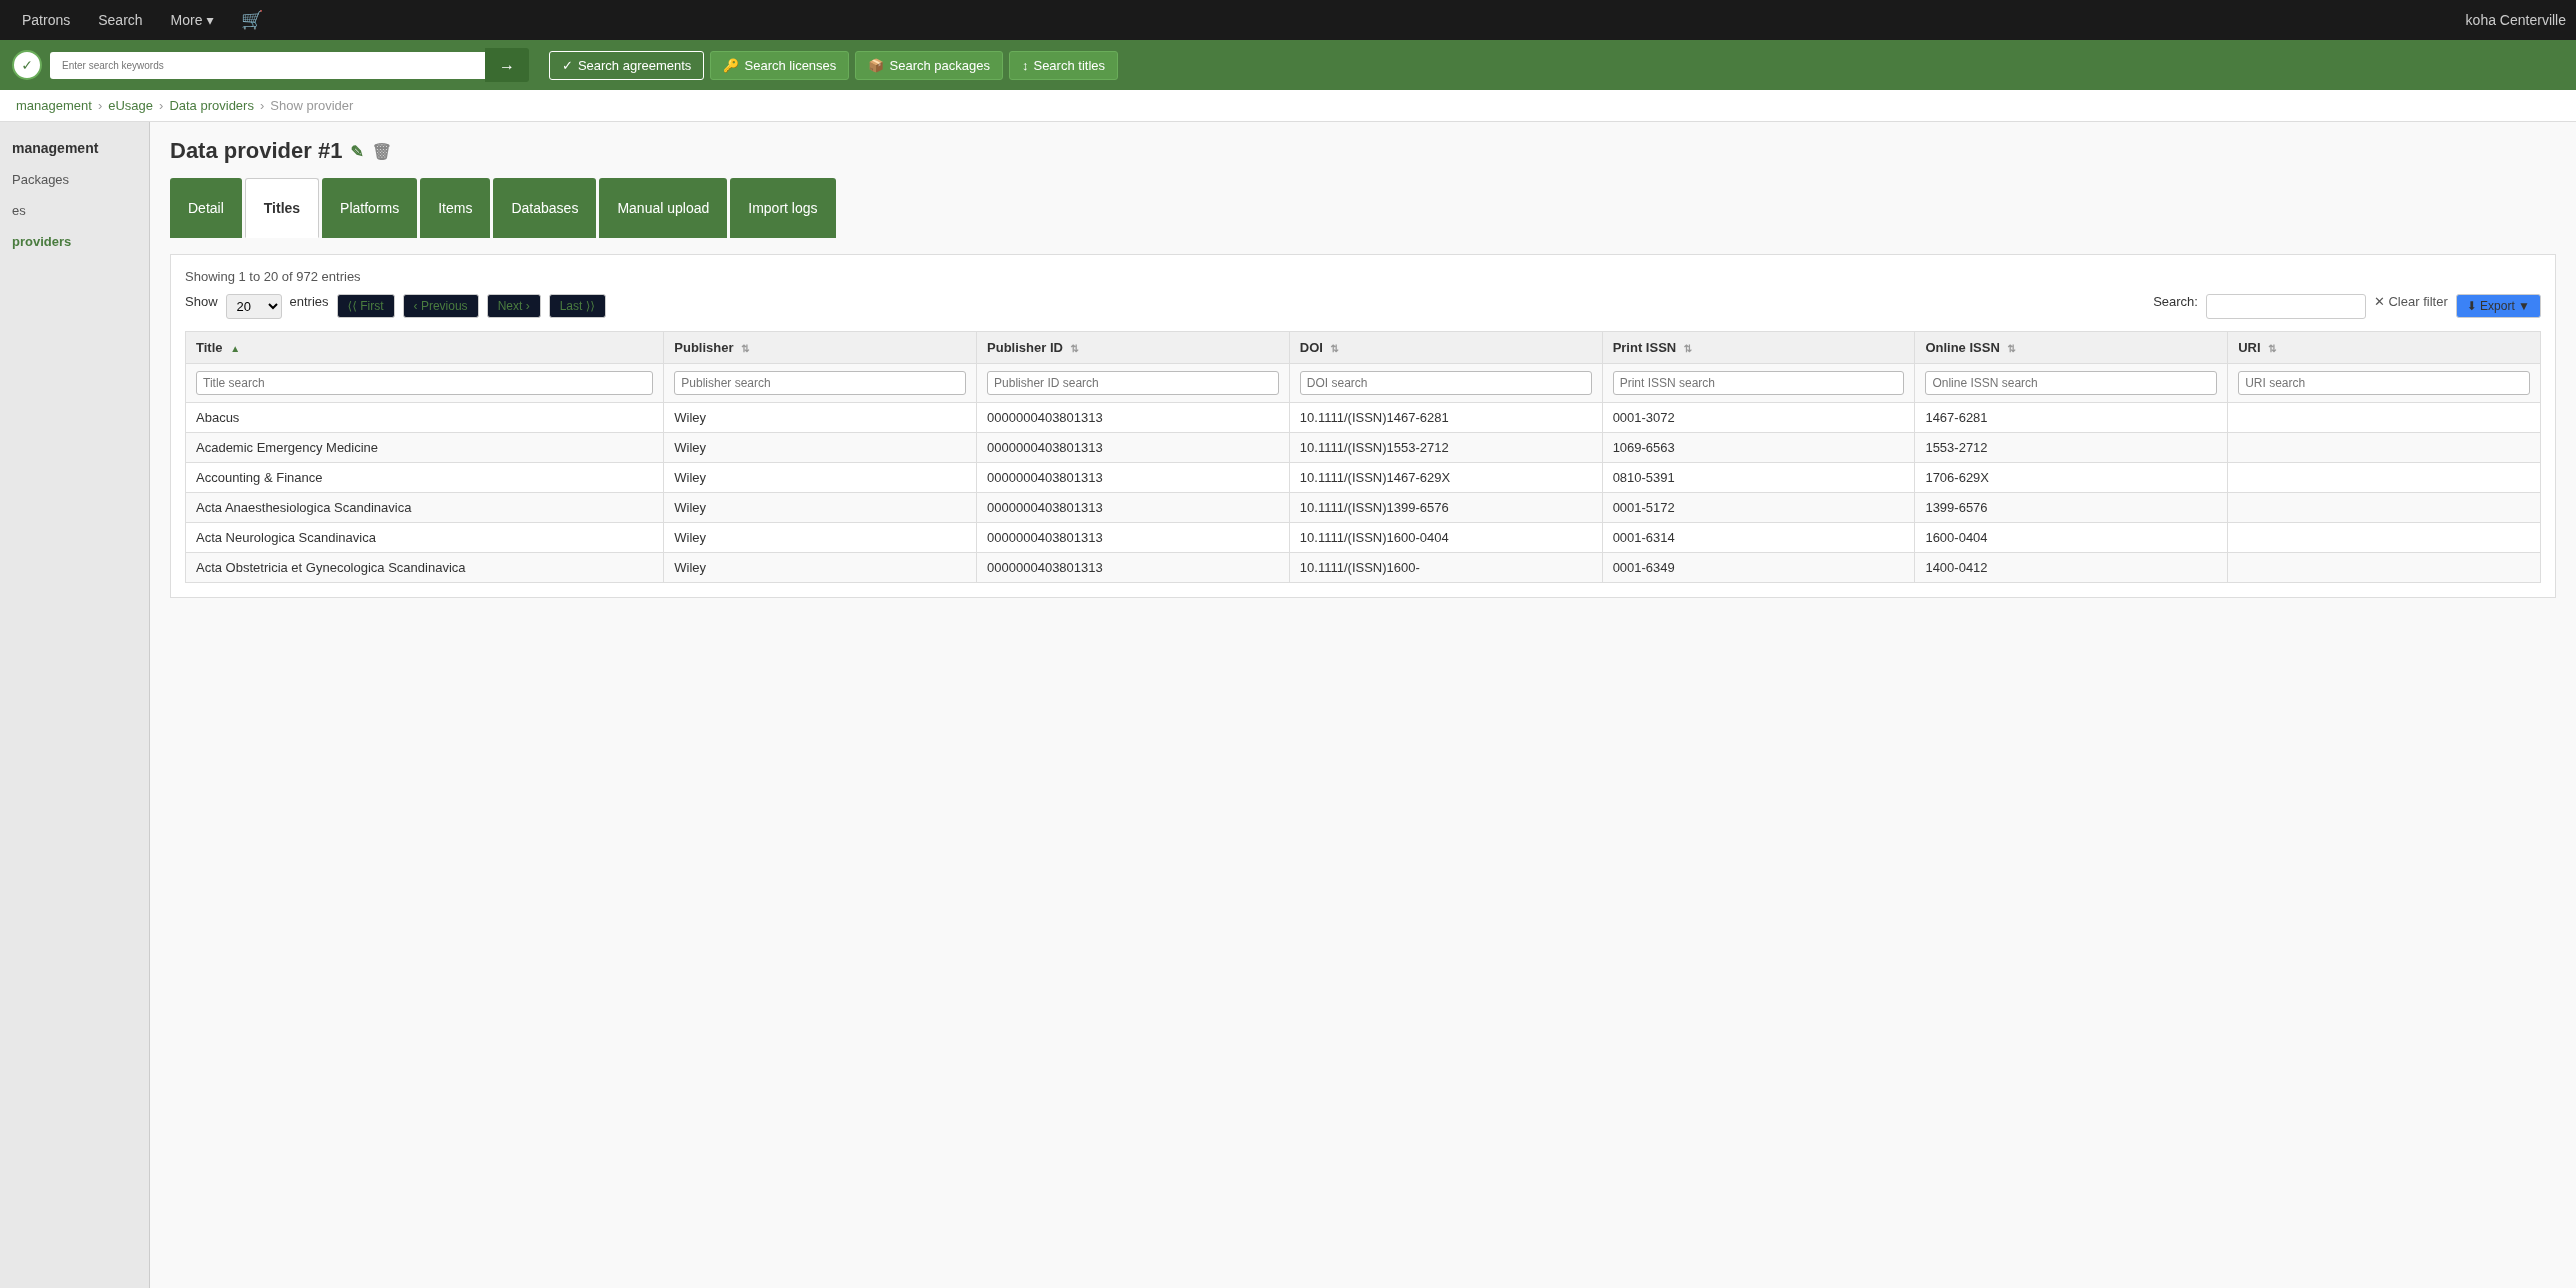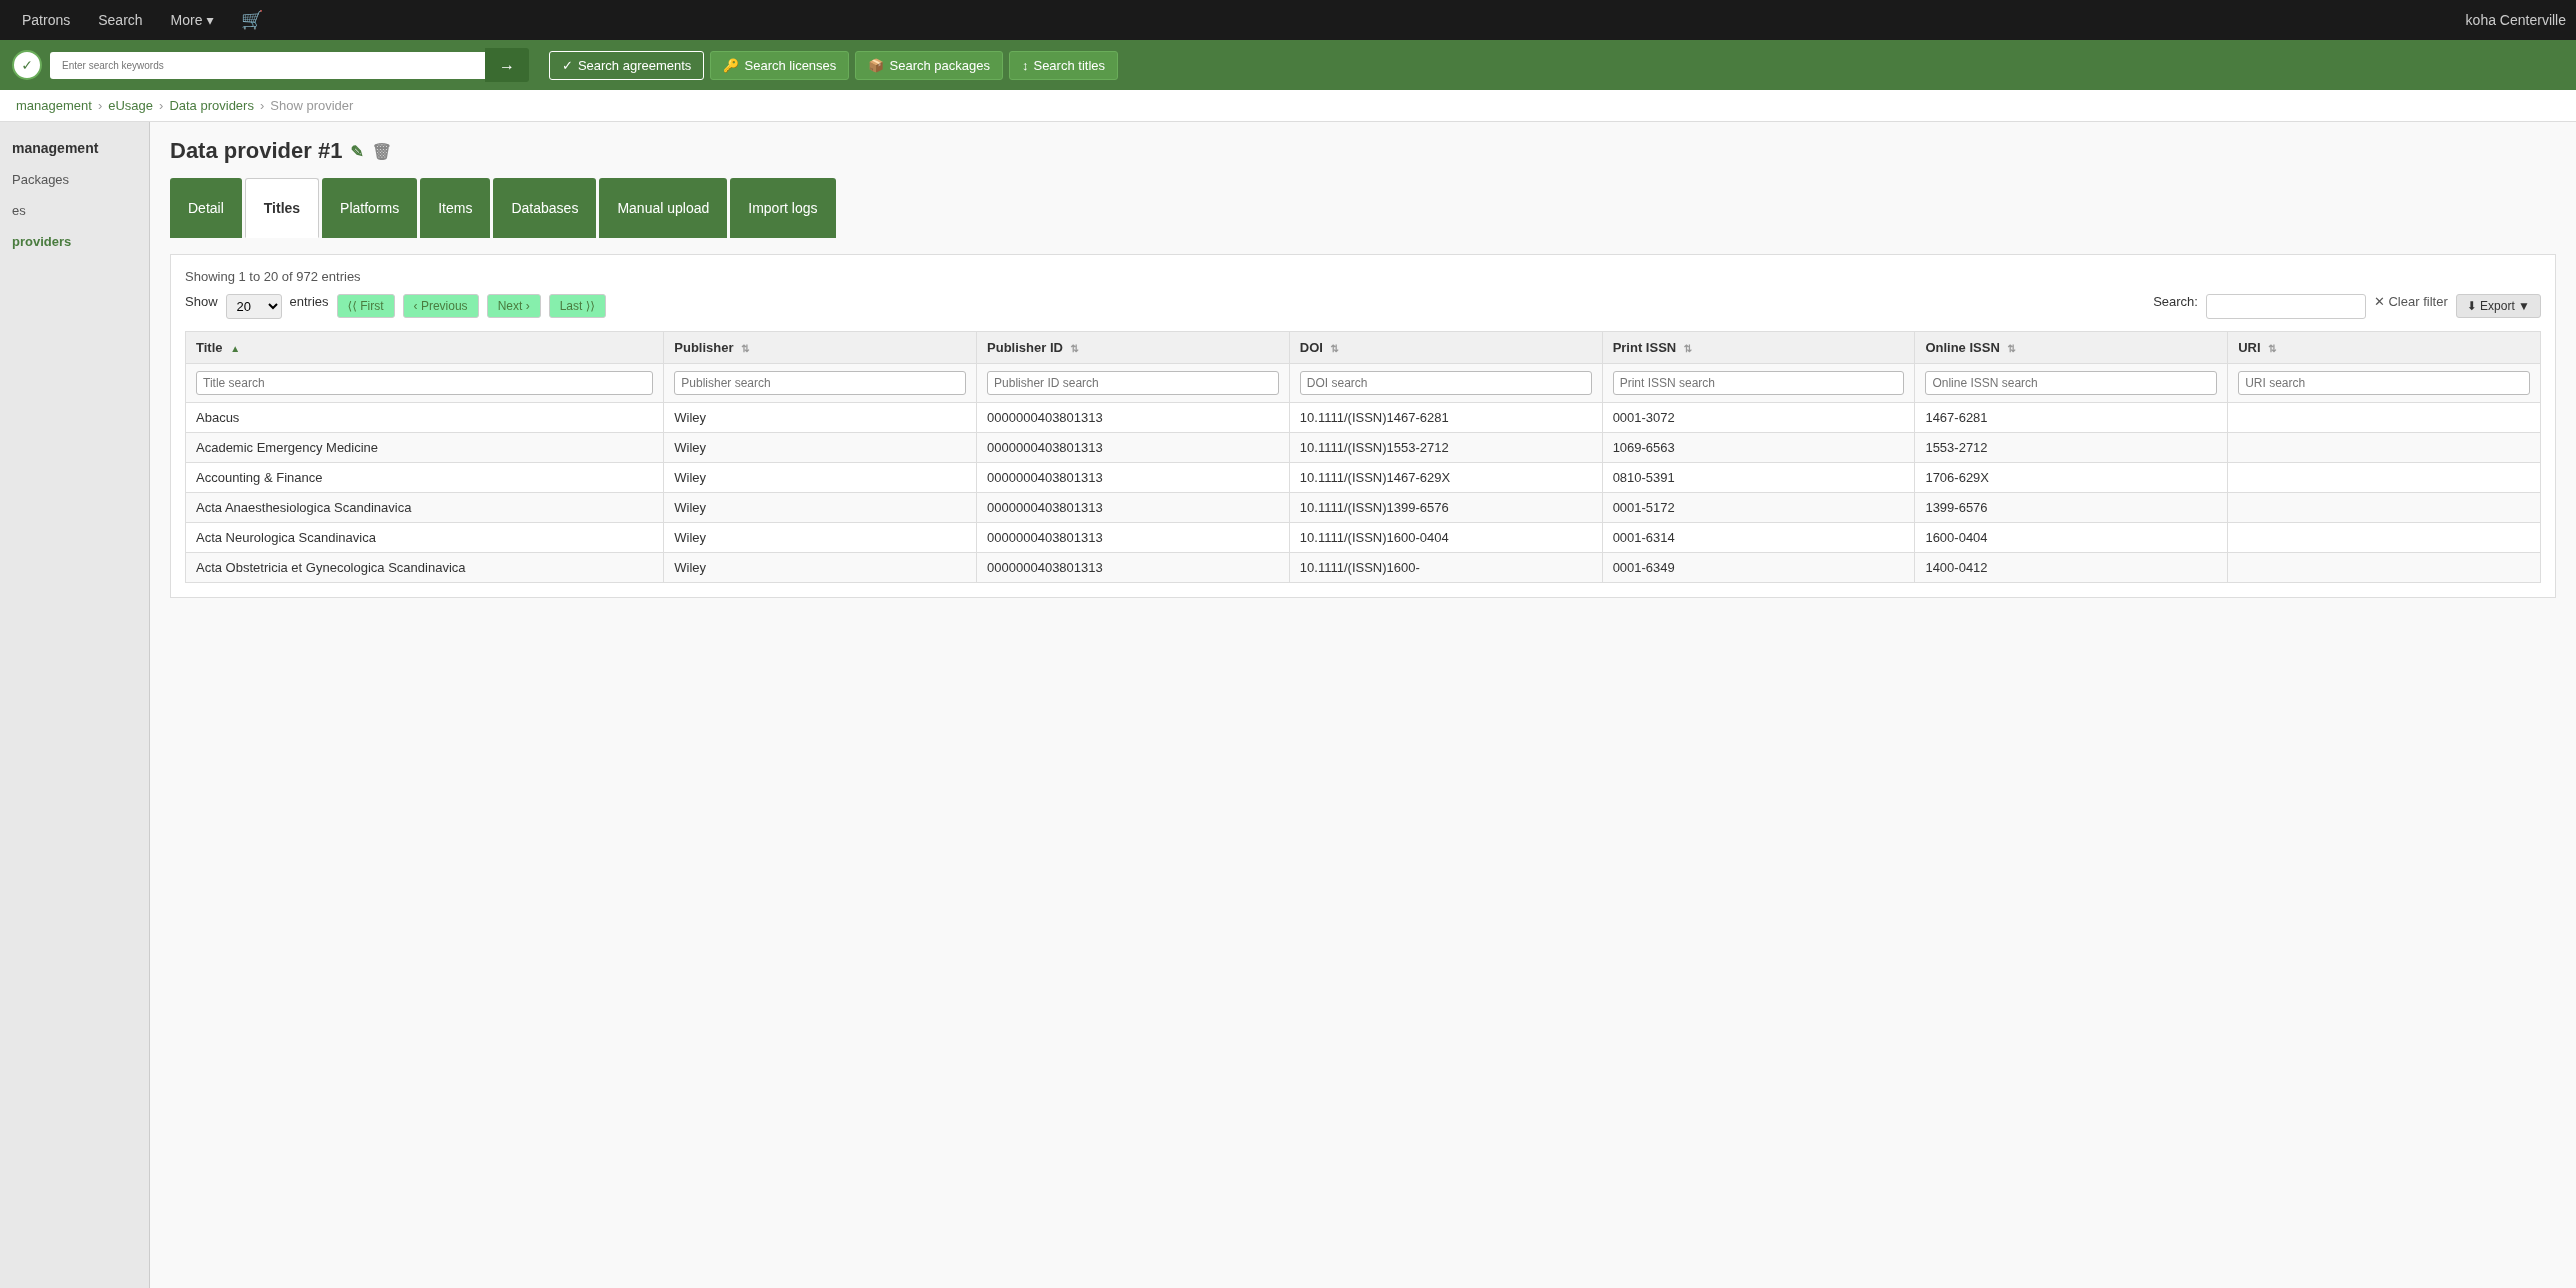--- a/index.html
+++ b/index.html
@@ -202,21 +202,21 @@
     }
     .show-label { font-size: 13px; }
     .show-select {
       padding: 3px 6px;
       border: 1px solid #ccc;
       border-radius: 3px;
       font-size: 13px;
     }
     .entries-label { font-size: 13px; }
     .nav-btn {
-      background: #86efac;
+      background: #0f172a;
       border: 1px solid #ccc;
       padding: 4px 10px;
       border-radius: 3px;
       cursor: pointer;
       font-size: 12px;
       color: #4a7c3f;
     }
     .search-label { font-size: 13px; margin-left: auto; }
     .search-filter-input {
       padding: 4px 8px;
@@ -229,21 +229,21 @@
       background: none;
       border: none;
       color: #555;
       cursor: pointer;
       font-size: 13px;
       display: flex;
       align-items: center;
       gap: 3px;
     }
     .export-btn {
-      background: #e5e5e5;
+      background: #3b82f6;
       border: 1px solid #ccc;
       padding: 4px 10px;
       border-radius: 3px;
       cursor: pointer;
       font-size: 12px;
       color: #333;
       display: flex;
       align-items: center;
       gap: 4px;
     }

